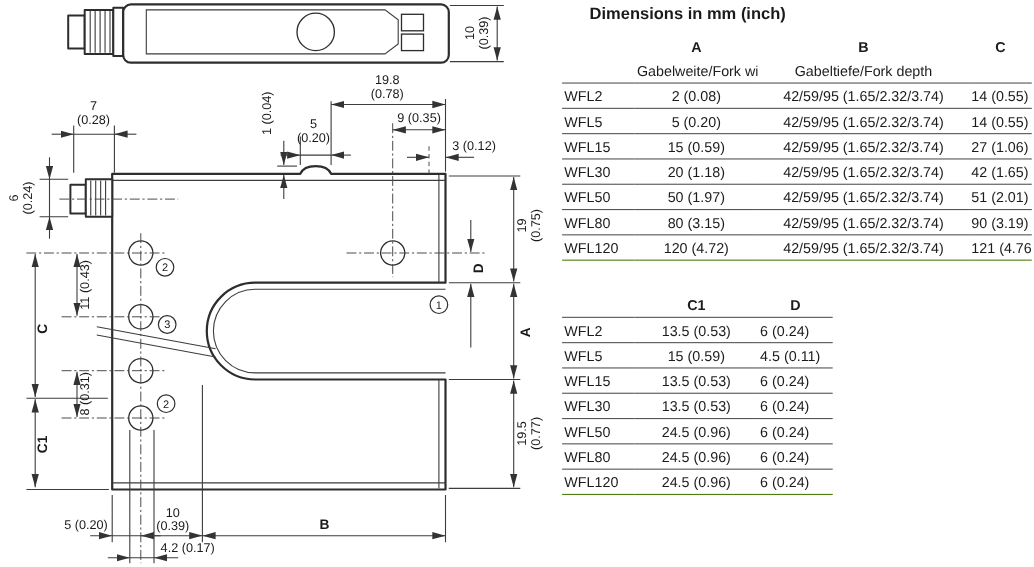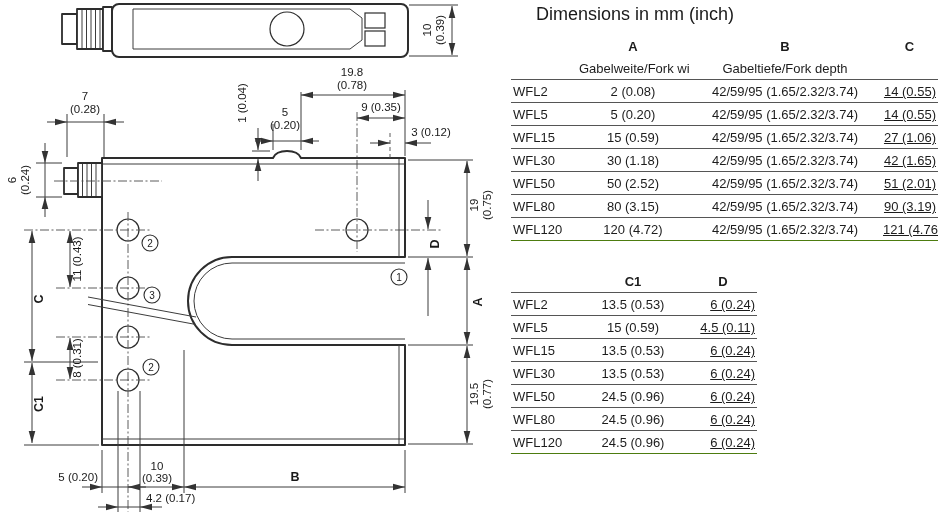--- a/index.html
+++ b/index.html
@@ -13,27 +13,27 @@
   .ol{stroke:#2d2d2d;stroke-width:2;fill:#fff;stroke-linejoin:round;}
   .ol2{stroke:#2d2d2d;stroke-width:1.8;fill:#fff;stroke-linejoin:round;}
   .tl{stroke:#3c3c3c;stroke-width:1;fill:none;}
   .dl{stroke:#3c3c3c;stroke-width:1;fill:none;}
   .cl{stroke:#4a4a4a;stroke-width:0.9;fill:none;stroke-dasharray:9 2.5 2 2.5;}
   .dsh{stroke:#4a4a4a;stroke-width:0.9;fill:none;stroke-dasharray:4 3;}
   .hole{fill:none;stroke:#2d2d2d;stroke-width:1.2;}
   .cocirc{fill:#fff;stroke:#2d2d2d;stroke-width:1.1;}
   
   #right-panel{position:absolute;left:511px;top:2px;width:427px;}
-  .ttl{font-size:18px;font-weight:normal;margin:2px 0 10px 1px;padding-left:24px;}
+  .ttl{font-size:15px;font-weight:bold;margin:2px 0 10px 1px;padding-left:24px;}
   table{border-collapse:collapse;font-size:13px;color:#1c1c1c;table-layout:fixed;}
   #t1{width:427px;}
   #t2{width:246px;margin-top:29px;}
   td,th{padding:3px 2px;height:16px;overflow:hidden;white-space:nowrap;}
   th{font-weight:bold;}
-  .c{text-align:center;} .r{text-align:right;text-decoration:underline;} .l{text-align:left;font-weight:normal;}
+  .c{text-align:center;} .r{} .l{text-align:left;font-weight:normal;}
   tr.data td{border-top:1px solid #555;margin-left:24px;}
   tr.last td{border-bottom:1px solid #4d7c0f;}
 </style>
 </head>
 <body>
 
 <div id="stage">
 
   <svg id="drawing" width="508" height="515" viewBox="0 0 508 515">
     <defs>
@@ -233,27 +233,27 @@
         <td class="r">14 (0.55)</td>
       </tr>
       <tr class="data">
         <td class="l">WFL15</td>
         <td class="c">15 (0.59)</td>
         <td class="c">42/59/95 (1.65/2.32/3.74)</td>
         <td class="r">27 (1.06)</td>
       </tr>
       <tr class="data">
         <td class="l">WFL30</td>
-        <td class="c">30 (1.18)</td>
+        <td class="c">20 (1.18)</td>
         <td class="c">42/59/95 (1.65/2.32/3.74)</td>
         <td class="r">42 (1.65)</td>
       </tr>
       <tr class="data">
         <td class="l">WFL50</td>
-        <td class="c">50 (2.52)</td>
+        <td class="c">50 (1.97)</td>
         <td class="c">42/59/95 (1.65/2.32/3.74)</td>
         <td class="r">51 (2.01)</td>
       </tr>
       <tr class="data">
         <td class="l">WFL80</td>
         <td class="c">80 (3.15)</td>
         <td class="c">42/59/95 (1.65/2.32/3.74)</td>
         <td class="r">90 (3.19)</td>
       </tr>
       <tr class="data last">

